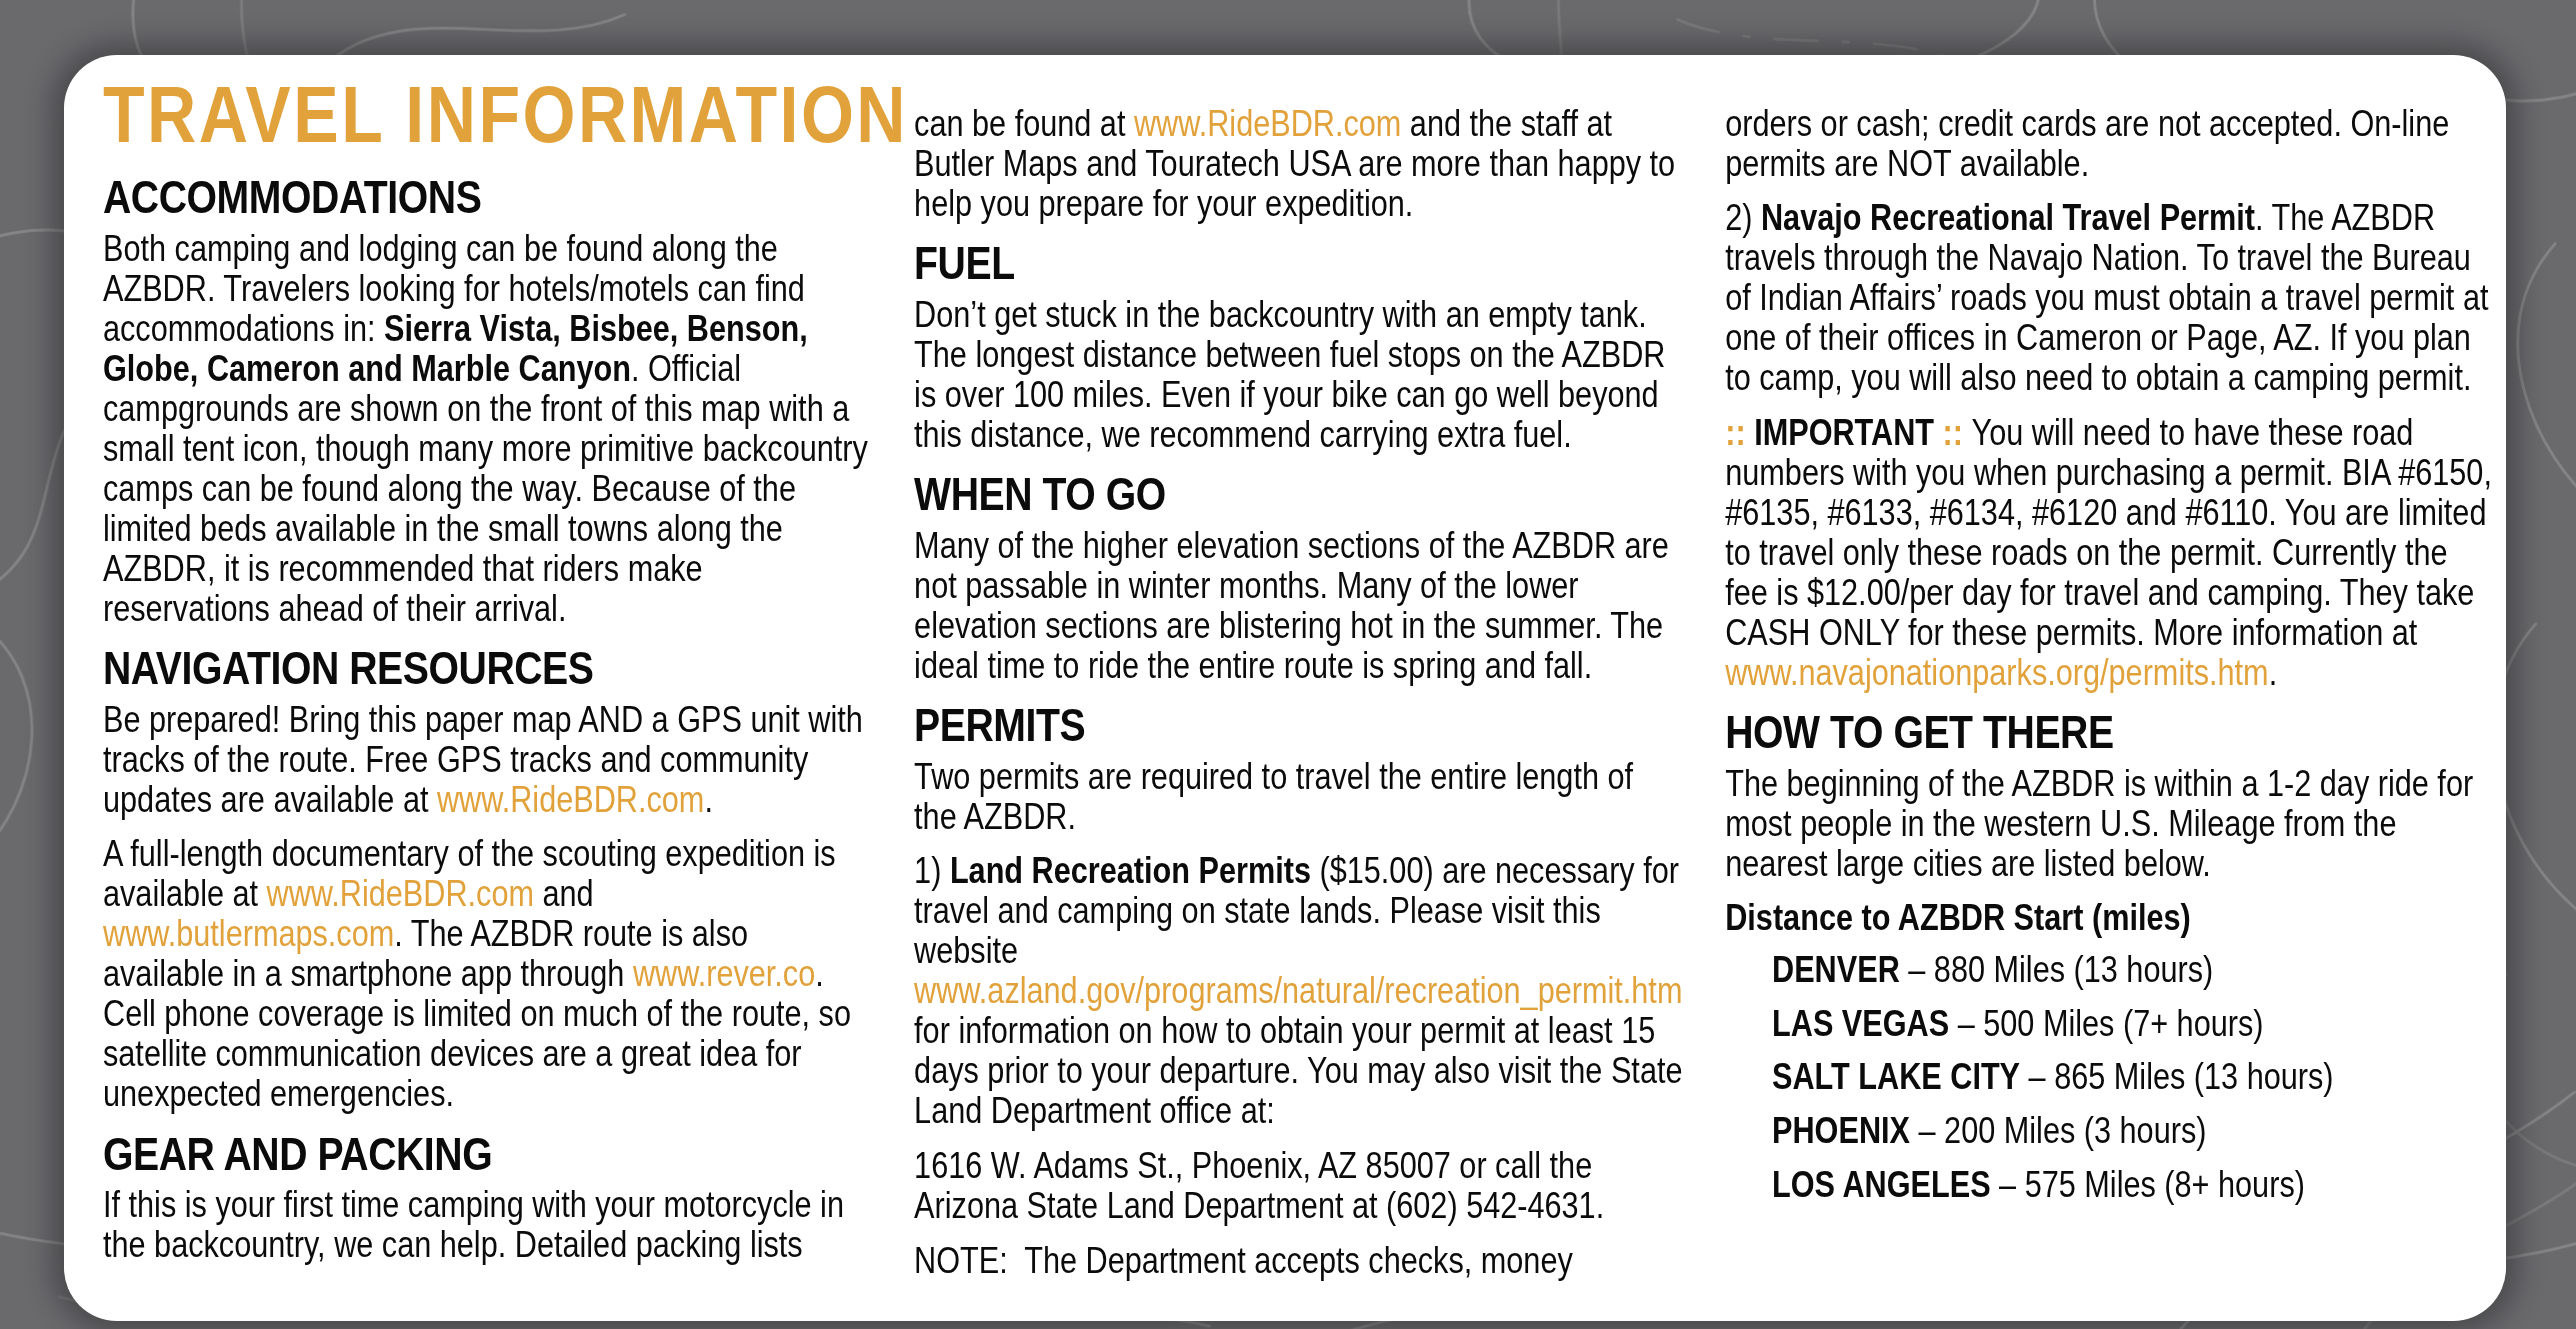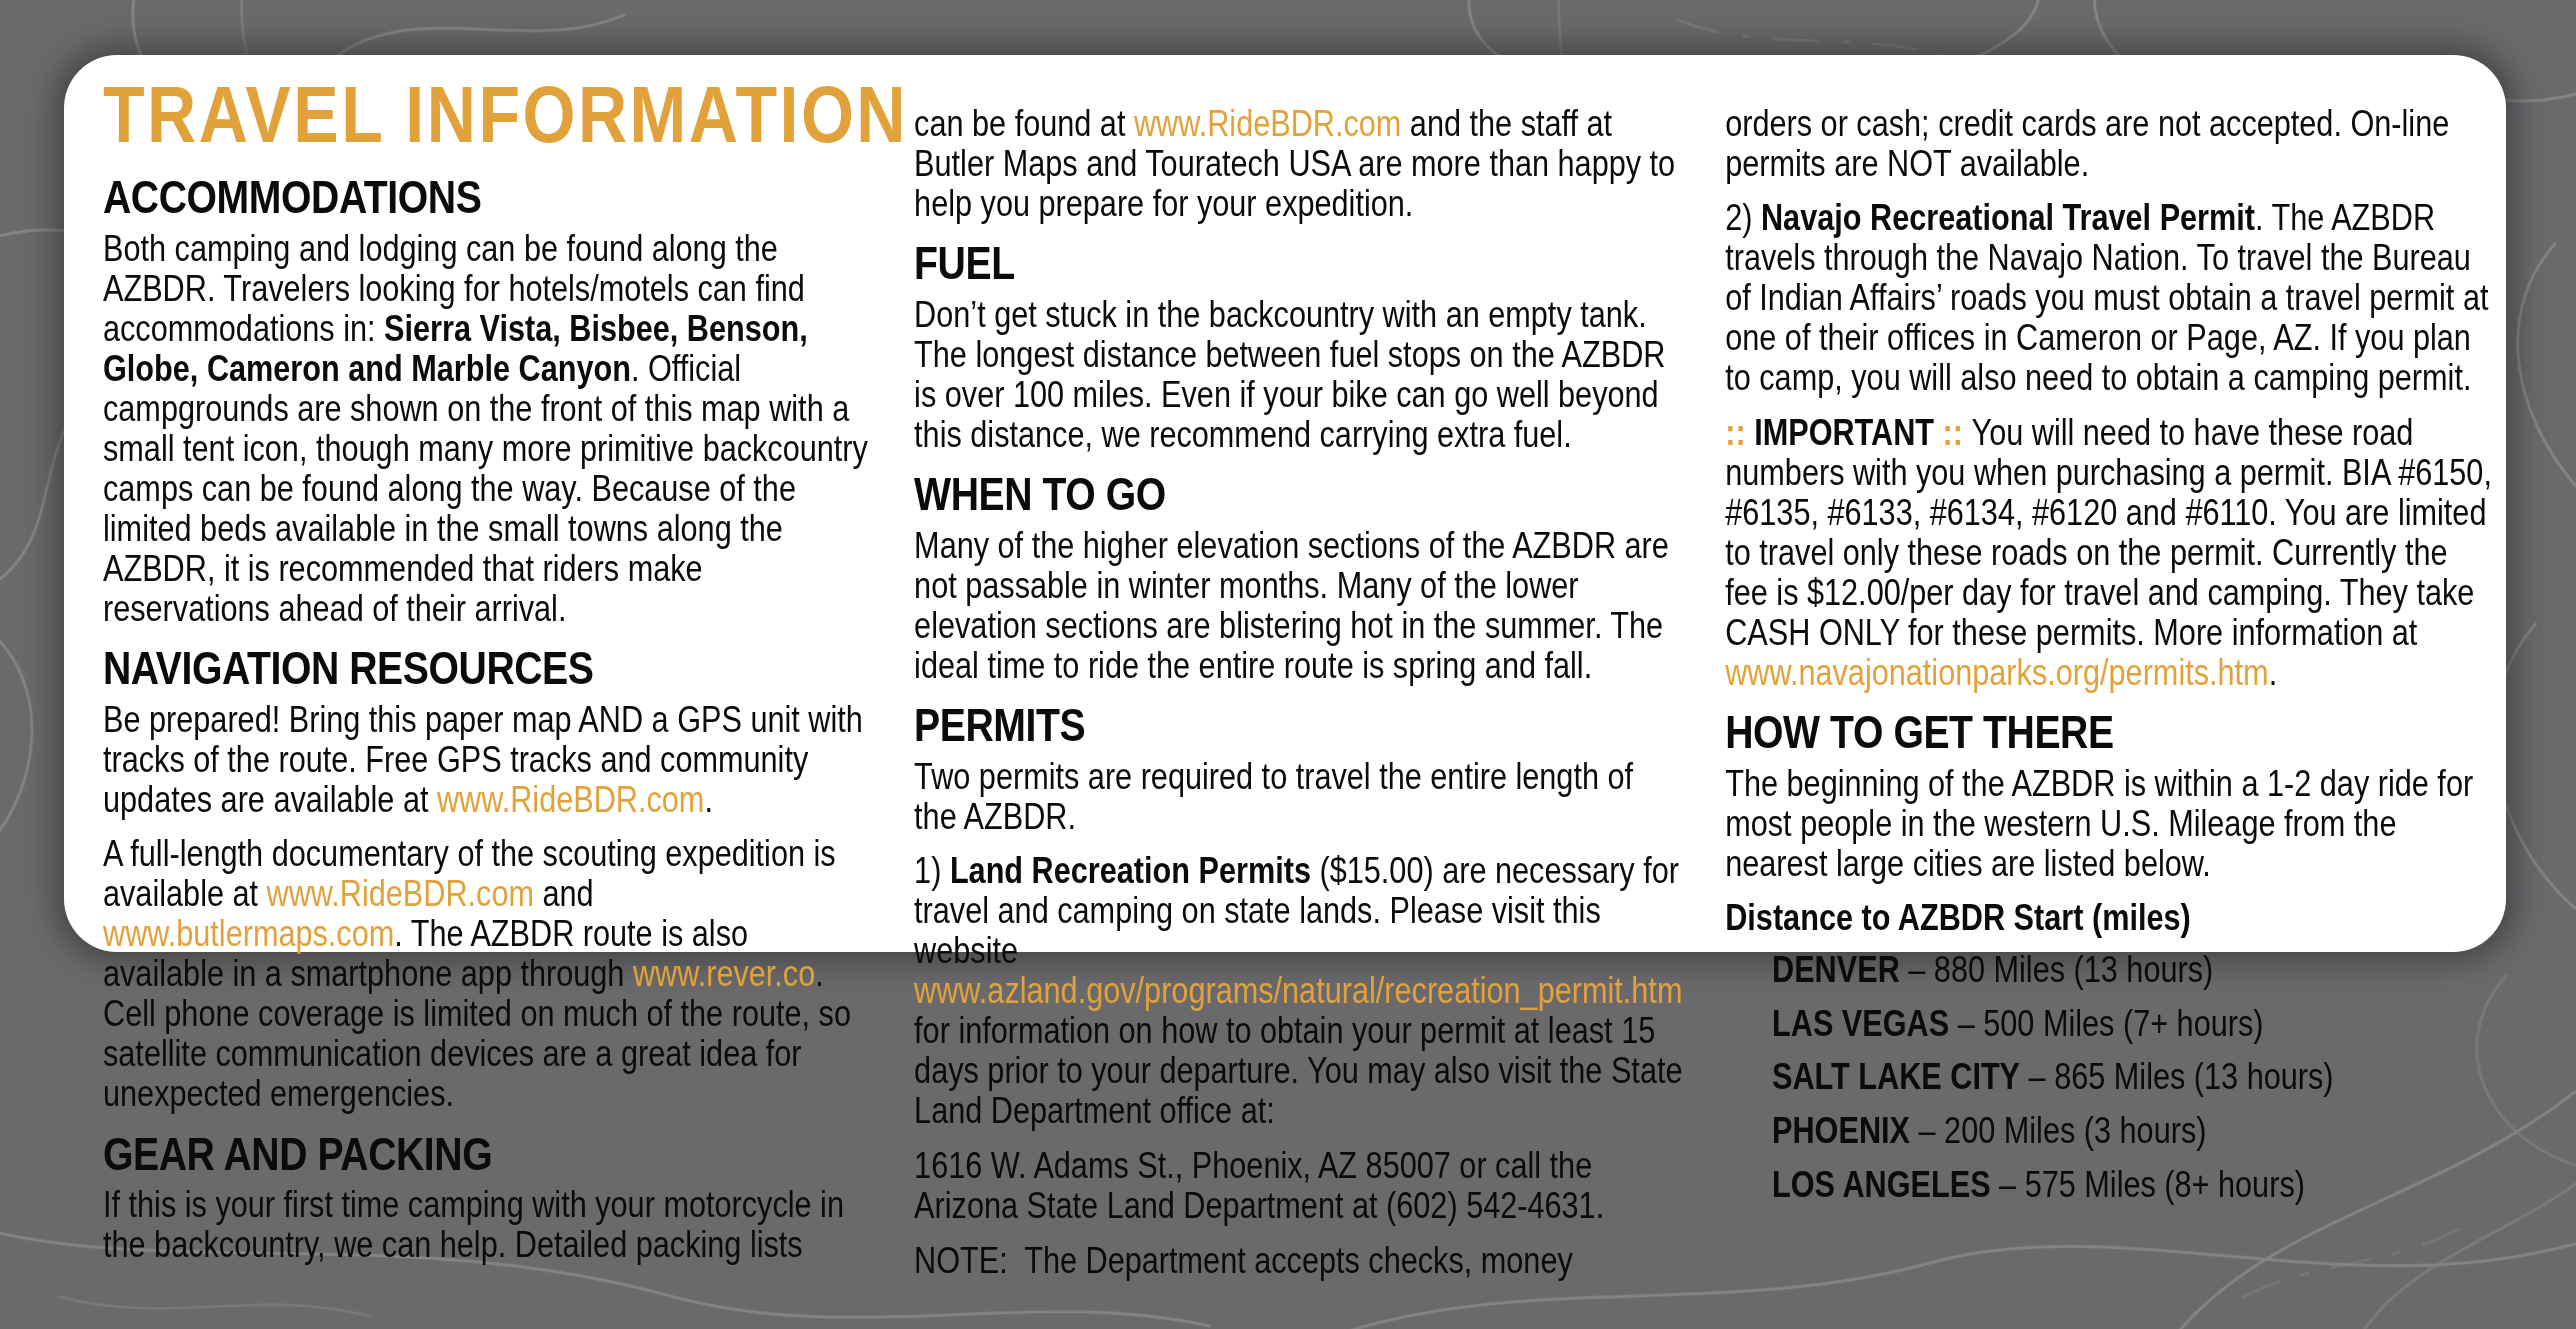--- a/index.html
+++ b/index.html
@@ -6,21 +6,21 @@
   body{
     width:2576px;height:1329px;
     background:#6A6A6D;
     position:relative;
     overflow:hidden;
     font-family:"Liberation Sans","DejaVu Sans",sans-serif;
     -webkit-font-smoothing:antialiased;
   }
   .topo{position:absolute;left:0;top:0;width:2576px;height:1329px;z-index:0;}
   .card{
-    position:absolute;left:64px;top:55px;width:2442px;height:897px;
+    position:absolute;left:64px;top:55px;width:2442px;height:1266px;
     background:#FFFFFF;border-radius:53px;z-index:1;
     box-shadow:0 0 27px 11.7px rgba(35,35,38,0.45);
   }
   .content{
     position:absolute;left:39px;top:19.5px;
     width:2809px;
     transform:scaleX(0.8514);transform-origin:0 0;
     display:flex;gap:49px;
     color:#0b0b0b;
   }

